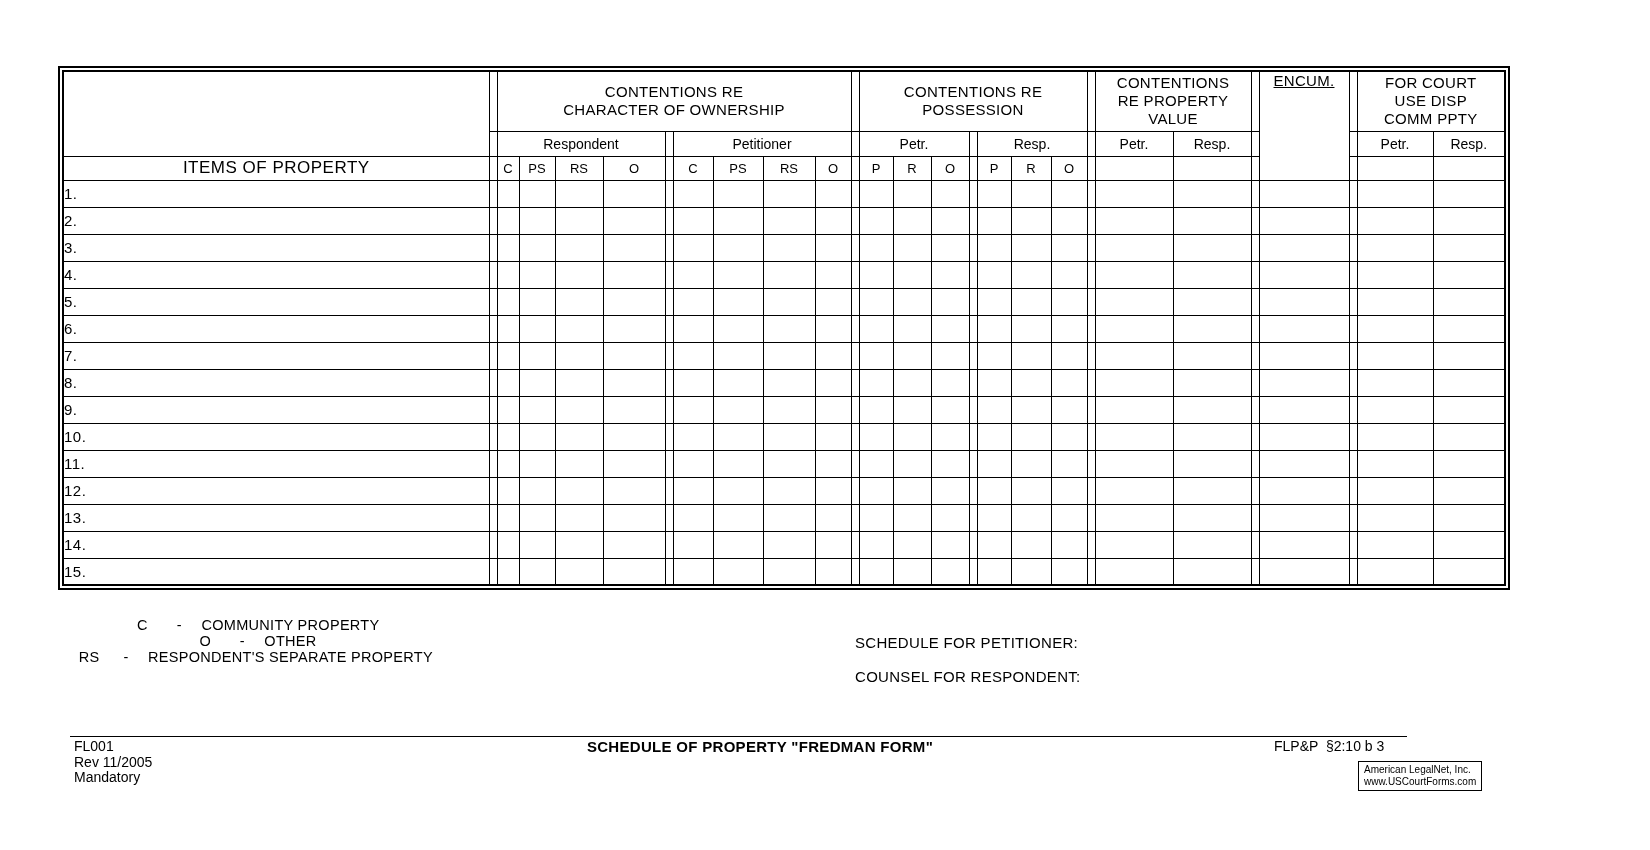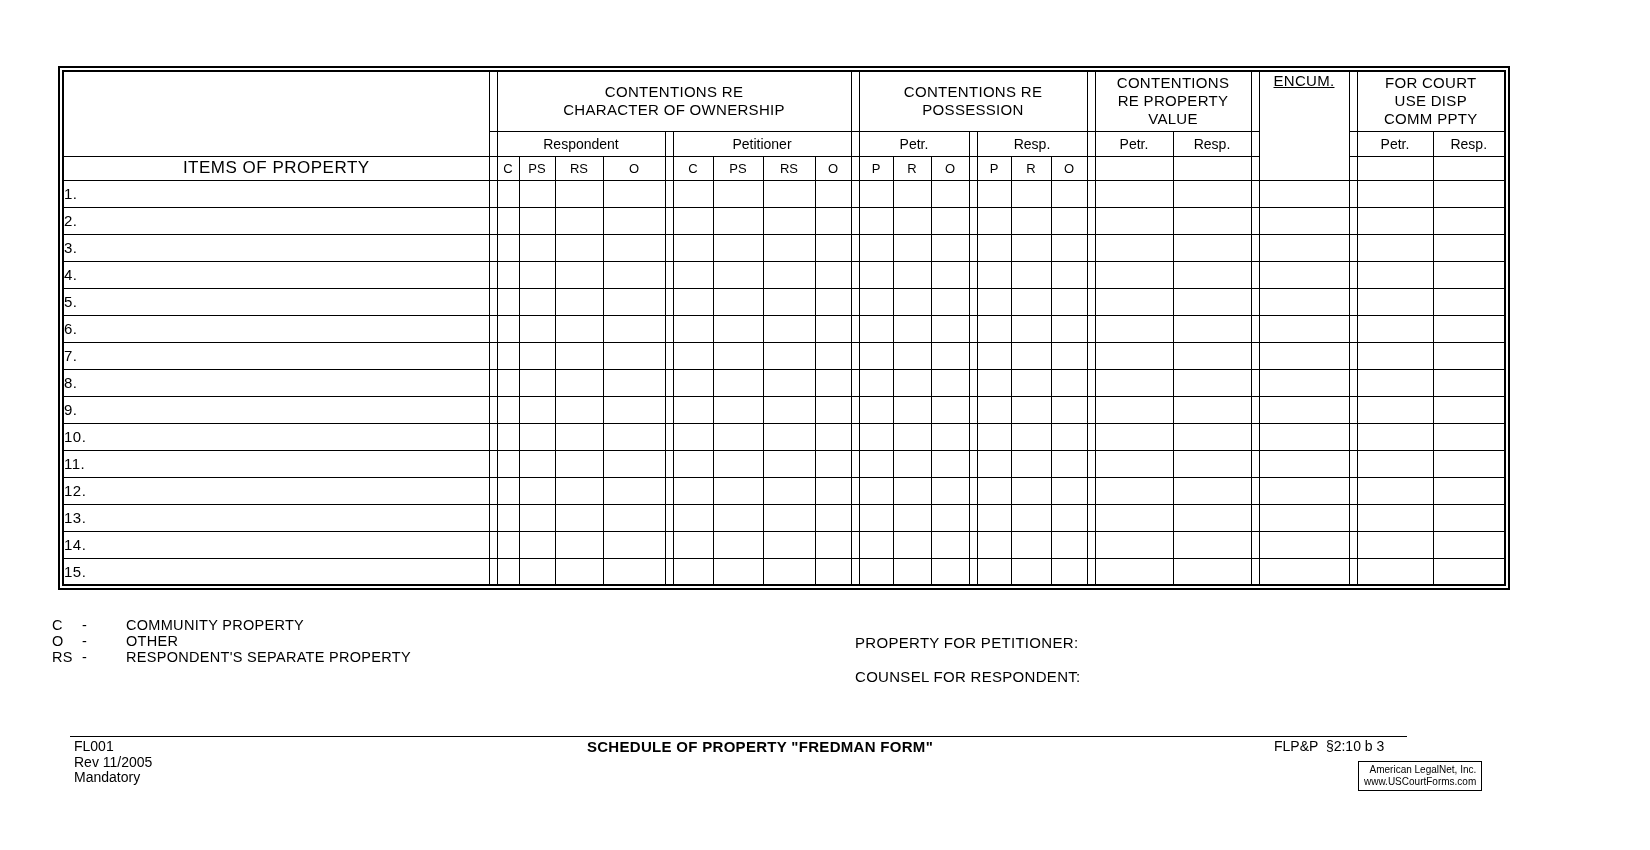--- a/index.html
+++ b/index.html
@@ -20,34 +20,34 @@
   tr.r3 { height: 24px; }
   .gtitle { font-size: 15px; line-height: 18px; letter-spacing: 0.3px; white-space: pre-line; }
   .encum-cell { vertical-align: top; padding-top: 10px; text-decoration: underline; }
   .sub { font-size: 14px; }
   .letter { font-size: 13px; }
   .items-title { font-size: 17px; letter-spacing: 0.5px; text-align: center; }
   tbody td { height: 27px; }
   td.rowlab { font-size: 15px; text-align: left; padding-left: 10px; letter-spacing: 0.5px; }
 
   
-  .legend { position: absolute; left: 52px; top: 617px; }
+  .legend { position: absolute; left: 74px; top: 617px; text-align: center; }
   .legend-row { height: 16px; line-height: 16px; font-size: 14.5px; letter-spacing: 0.3px; white-space: nowrap; }
   .legend-row .ab { display: inline-block; width: 30px; }
   .legend-row .dash { display: inline-block; width: 44px; }
   .counsel { position: absolute; left: 855px; top: 634px; font-size: 15px; letter-spacing: 0.3px; }
   .counsel-line { height: 17px; line-height: 17px; }
   .counsel-line + .counsel-line { margin-top: 17px; text-align: center; }
 
   
   .footer-rule { position: absolute; left: 70px; top: 736px; width: 1337px; border-top: 1px solid #000; }
   .footer-left { position: absolute; left: 74px; top: 739px; font-size: 14px; line-height: 15.5px; }
   .footer-center { position: absolute; left: 440px; top: 738px; width: 640px; text-align: center; font-size: 15px; font-weight: bold; letter-spacing: 0.3px; }
   .footer-right { position: absolute; left: 1274px; top: 738px; font-size: 14px; white-space: pre; }
-  .legalnet-box { position: absolute; left: 1358px; top: 761px; border: 1px solid #000; padding: 2px 5px; font-size: 10px; line-height: 12px; text-align: right; background: #fff; }
+  .legalnet-box { position: absolute; left: 1358px; top: 761px; border: 1px solid #000; padding: 2px 5px; font-size: 10px; line-height: 12px; text-align: left; background: #fff; }
 </style>
 </head>
 <body>
 
 <div class="page">
 
   <div class="table-outer">
     <table class="grid">
       <colgroup>
         <col style="width:426px">
@@ -584,21 +584,21 @@
     </table>
   </div>
 
   <div class="legend" id="legend">
       <div class="legend-row"><span class="ab">C</span><span class="dash">-</span><span class="lbl">COMMUNITY PROPERTY</span></div>
       <div class="legend-row"><span class="ab">O</span><span class="dash">-</span><span class="lbl">OTHER</span></div>
       <div class="legend-row"><span class="ab">RS</span><span class="dash">-</span><span class="lbl">RESPONDENT'S SEPARATE PROPERTY</span></div>
     </div>
 
   <div class="counsel">
-    <div class="counsel-line">PROPERTY FOR PETITIONER:</div>
+    <div class="counsel-line">SCHEDULE FOR PETITIONER:</div>
     <div class="counsel-line">COUNSEL FOR RESPONDENT:</div>
   </div>
 
   <div class="footer-rule"></div>
 
   <div class="footer-left">
     <div>FL001</div>
     <div>Rev 11/2005</div>
     <div>Mandatory</div>
   </div>

